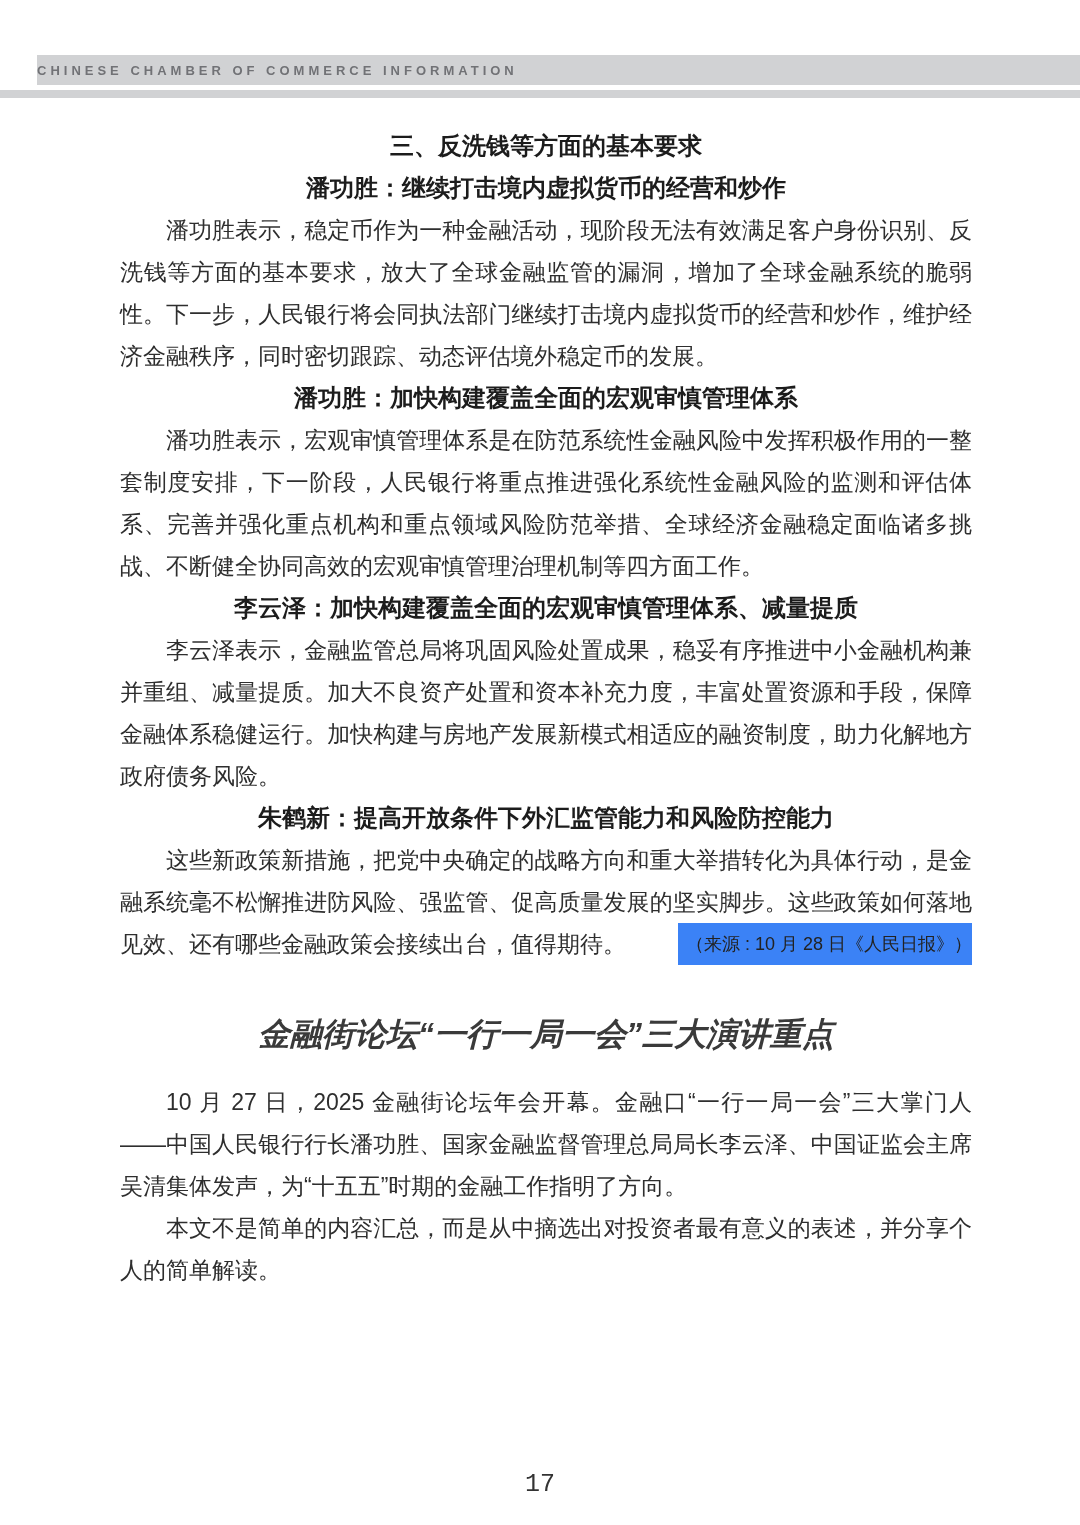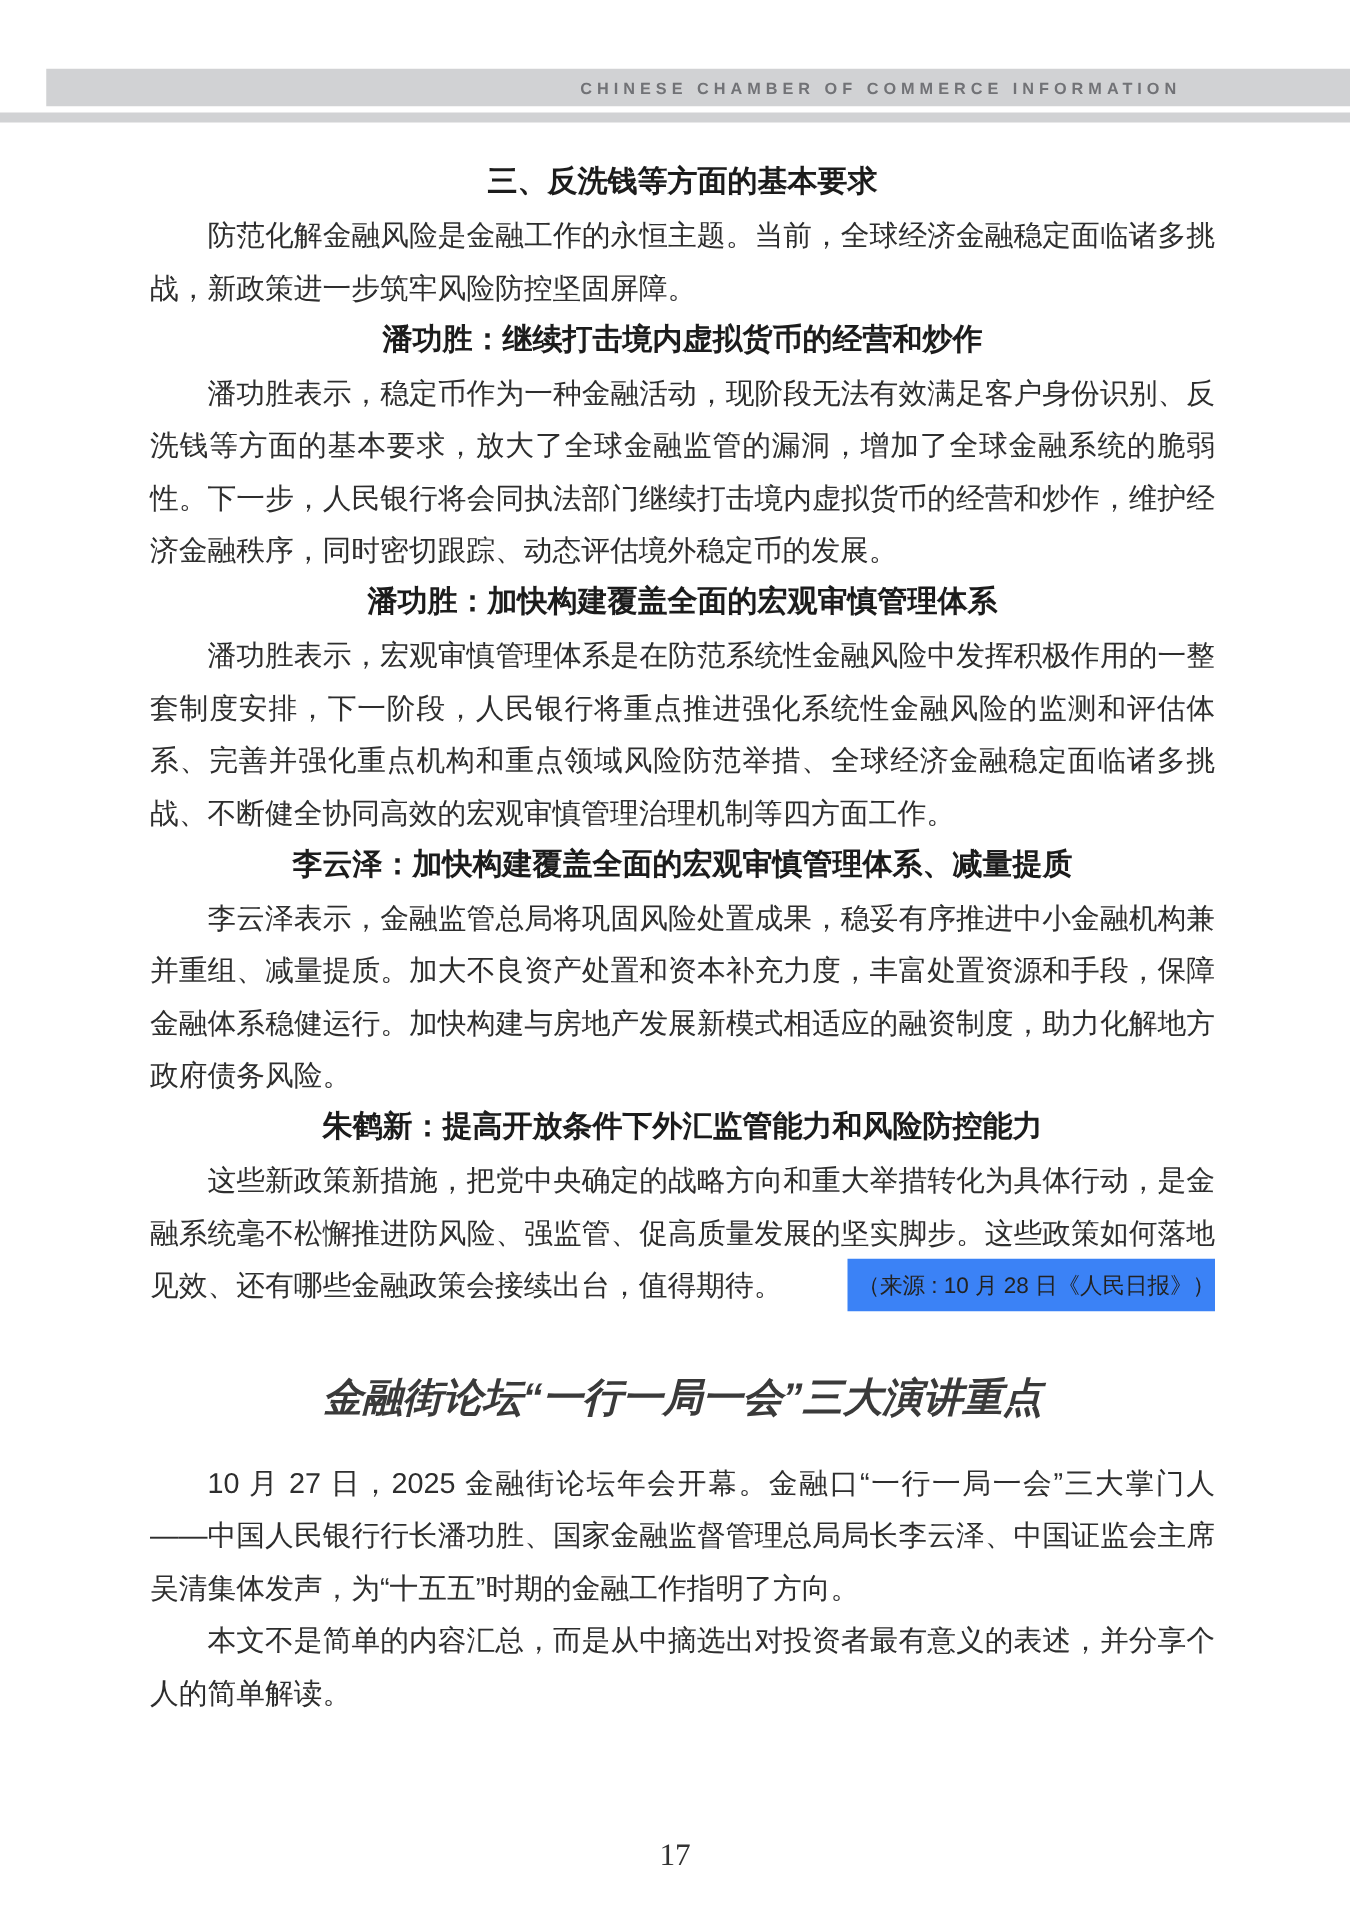--- a/index.html
+++ b/index.html
@@ -8,21 +8,21 @@
     width:1080px;height:1525px;
     background:#ffffff;
     font-family:"Liberation Sans","DejaVu Sans",sans-serif;
     color:#2e2e2e;
     overflow:hidden;
   }
   
   .banner{position:absolute;top:55px;left:0;width:1080px;}
   .banner-bar{
     height:30px;background:#d1d2d4;
-    display:flex;align-items:center;justify-content:flex-end;
+    display:flex;align-items:center;justify-content:flex-start;
     padding-right:135px;box-sizing:border-box;margin-left:37px;
   }
   .banner-text{
     font-size:13px;font-weight:bold;letter-spacing:4px;
     color:#717276;white-space:nowrap;
   }
   .banner-bar-thin{height:8px;background:#d1d2d4;margin-top:5px;}
   
   .content{
     position:absolute;top:98px;left:0;width:1080px;
@@ -43,40 +43,39 @@
     font-size:18px;line-height:42px;color:#222222;
     background:#3b82f6;padding-left:8px;white-space:nowrap;
   }
   .article-title{
     margin:46px 0 24px 0;font-size:32px;line-height:46px;
     font-weight:bold;color:#3a3a3a;text-align:center;text-indent:0;font-style:italic;
   }
   .page-num{
     position:absolute;left:0;bottom:26px;width:1080px;
     text-align:center;
-    font-family:Liberation Serif, serif;
+    font-family:Liberation Mono, monospace;
     font-size:25px;color:#333333;
   }
 </style>
 </head>
 <body>
 
 <div class="page">
 
   <div class="banner">
     <div class="banner-bar">
       <span class="banner-text">CHINESE CHAMBER OF COMMERCE INFORMATION</span>
     </div>
     <div class="banner-bar-thin"></div>
   </div>
 
   <div class="content">
 
     <h3 class="sec-heading">三、反洗钱等方面的基本要求</h3>
-    <p class="para"><span class="lead"></span><span>防范化解金融风险是金融工作的永恒主题。当前，全球经济金融稳定面临诸多挑战，新政策进一步筑牢风险防控坚固屏障。</span></p>
 
     <h3 class="sec-heading">潘功胜：继续打击境内虚拟货币的经营和炒作</h3>
     <p class="para"><span class="lead">潘功胜表示</span><span>，稳定币作为一种金融活动，现阶段无法有效满足客户身份识别、反洗钱等方面的基本要求，放大了全球金融监管的漏洞，增加了全球金融系统的脆弱性。下一步，人民银行将会同执法部门继续打击境内虚拟货币的经营和炒作，维护经济金融秩序，同时密切跟踪、动态评估境外稳定币的发展。</span></p>
 
     <h3 class="sec-heading">潘功胜：加快构建覆盖全面的宏观审慎管理体系</h3>
     <p class="para"><span class="lead">潘功胜表示</span><span>，宏观审慎管理体系是在防范系统性金融风险中发挥积极作用的一整套制度安排，下一阶段，人民银行将重点推进强化系统性金融风险的监测和评估体系、完善并强化重点机构和重点领域风险防范举措、全球经济金融稳定面临诸多挑战、不断健全协同高效的宏观审慎管理治理机制等四方面工作。</span></p>
 
     <h3 class="sec-heading">李云泽：加快构建覆盖全面的宏观审慎管理体系、减量提质</h3>
     <p class="para"><span class="lead">李云泽表示</span><span>，金融监管总局将巩固风险处置成果，稳妥有序推进中小金融机构兼并重组、减量提质。加大不良资产处置和资本补充力度，丰富处置资源和手段，保障金融体系稳健运行。加快构建与房地产发展新模式相适应的融资制度，助力化解地方政府债务风险。</span></p>
 

